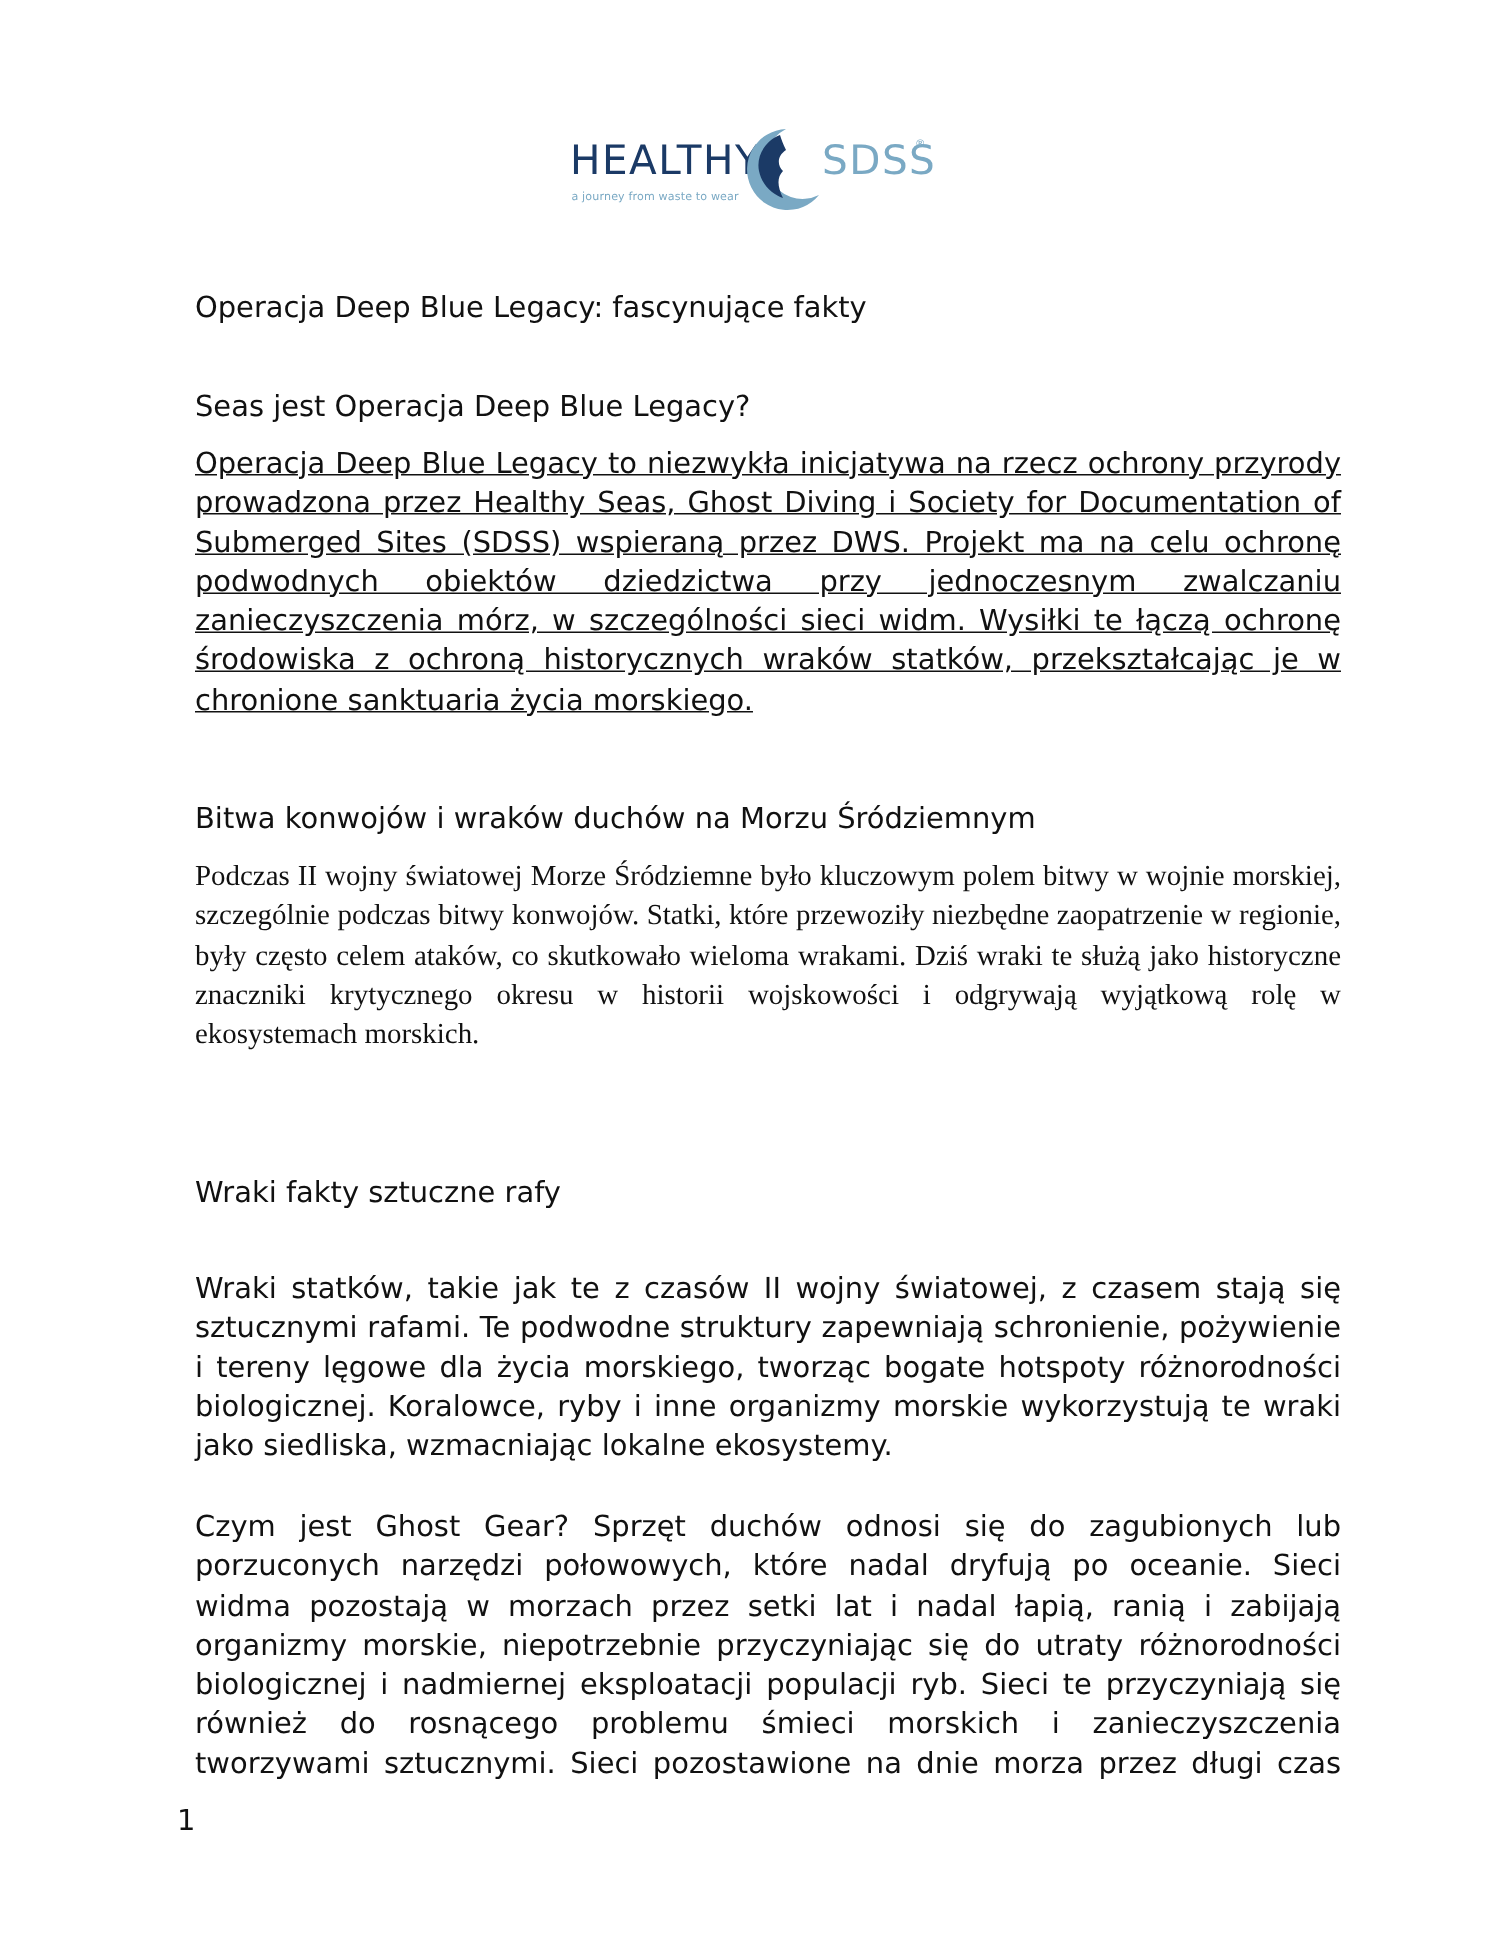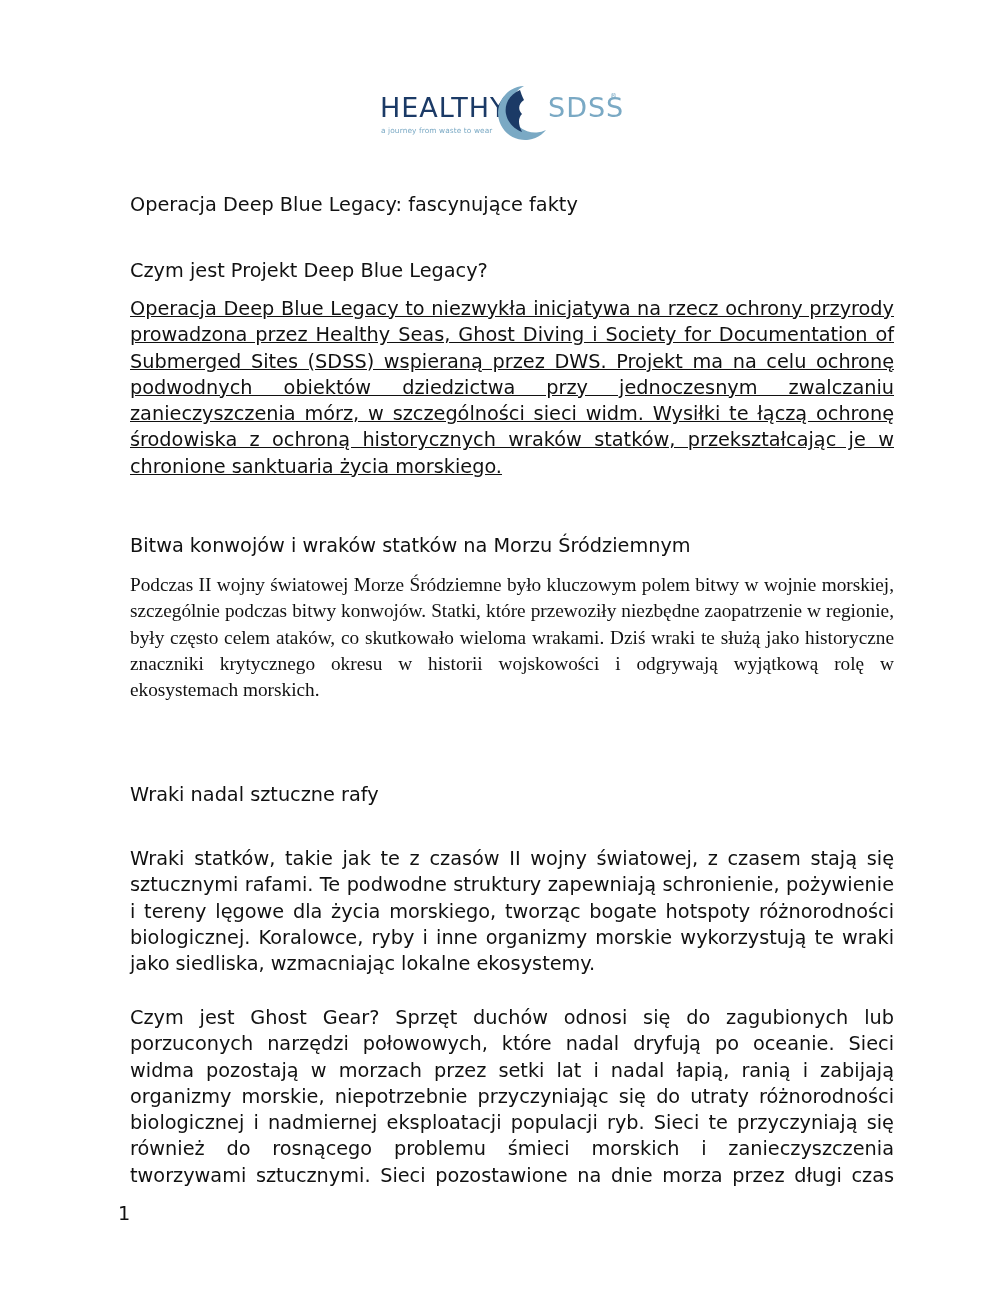--- a/index.html
+++ b/index.html
@@ -36,24 +36,24 @@
     <path d="M26 2 A27 27 0 1 0 48 46 A22 22 0 0 1 26 2 Z" fill="#7aa9c4"></path>
     <path d="M22 6 C12 10 6 20 8 30 C10 40 18 46 24 48 C20 40 20 34 24 30 C20 26 20 20 26 16 C24 12 23 9 22 6 Z" fill="#1b3a66"></path>
   </svg>
   <span class="word seas">SDSS</span>
   <span class="reg">®</span>
   <span class="tagline">a journey from waste to wear</span>
 </div>
 
 <p class="content line-block title">Operacja Deep Blue Legacy: fascynujące fakty</p>
 
-<p class="content line-block h-1">Czym jest Projekt Deep Blue Legacy?</p>
+<p class="content line-block h-1">Seas jest Operacja Deep Blue Legacy?</p>
 <p class="content line-block just p-1">Operacja Deep Blue Legacy to niezwykła inicjatywa na rzecz ochrony przyrody prowadzona przez Healthy Seas, Ghost Diving i Society for Documentation of Submerged Sites (SDSS) wspieraną przez DWS. Projekt ma na celu ochronę podwodnych obiektów dziedzictwa przy jednoczesnym zwalczaniu zanieczyszczenia mórz, w szczególności sieci widm. Wysiłki te łączą ochronę środowiska z ochroną historycznych wraków statków, przekształcając je w chronione sanktuaria życia morskiego.</p>
 
-<p class="content line-block h-2">Bitwa konwojów i wraków statków na Morzu Śródziemnym</p>
+<p class="content line-block h-2">Bitwa konwojów i wraków duchów na Morzu Śródziemnym</p>
 <p class="content line-block just p-2">Podczas II wojny światowej Morze Śródziemne było kluczowym polem bitwy w wojnie morskiej, szczególnie podczas bitwy konwojów. Statki, które przewoziły niezbędne zaopatrzenie w regionie, były często celem ataków, co skutkowało wieloma wrakami. Dziś wraki te służą jako historyczne znaczniki krytycznego okresu w historii wojskowości i odgrywają wyjątkową rolę w ekosystemach morskich.</p>
 
-<p class="content line-block h-3">Wraki nadal sztuczne rafy</p>
+<p class="content line-block h-3">Wraki fakty sztuczne rafy</p>
 <p class="content line-block just p-3">Wraki statków, takie jak te z czasów II wojny światowej, z czasem stają się sztucznymi rafami. Te podwodne struktury zapewniają schronienie, pożywienie i tereny lęgowe dla życia morskiego, tworząc bogate hotspoty różnorodności biologicznej. Koralowce, ryby i inne organizmy morskie wykorzystują te wraki jako siedliska, wzmacniając lokalne ekosystemy.</p>
 
 <p class="content line-block just p-4" style="text-align-last: justify;">Czym jest Ghost Gear? Sprzęt duchów odnosi się do zagubionych lub porzuconych narzędzi połowowych, które nadal dryfują po oceanie. Sieci widma pozostają w morzach przez setki lat i nadal łapią, ranią i zabijają organizmy morskie, niepotrzebnie przyczyniając się do utraty różnorodności biologicznej i nadmiernej eksploatacji populacji ryb. Sieci te przyczyniają się również do rosnącego problemu śmieci morskich i zanieczyszczenia tworzywami sztucznymi. Sieci pozostawione na dnie morza przez długi czas</p>
 
 <div class="page-number">1</div>
 
 </body></html>

